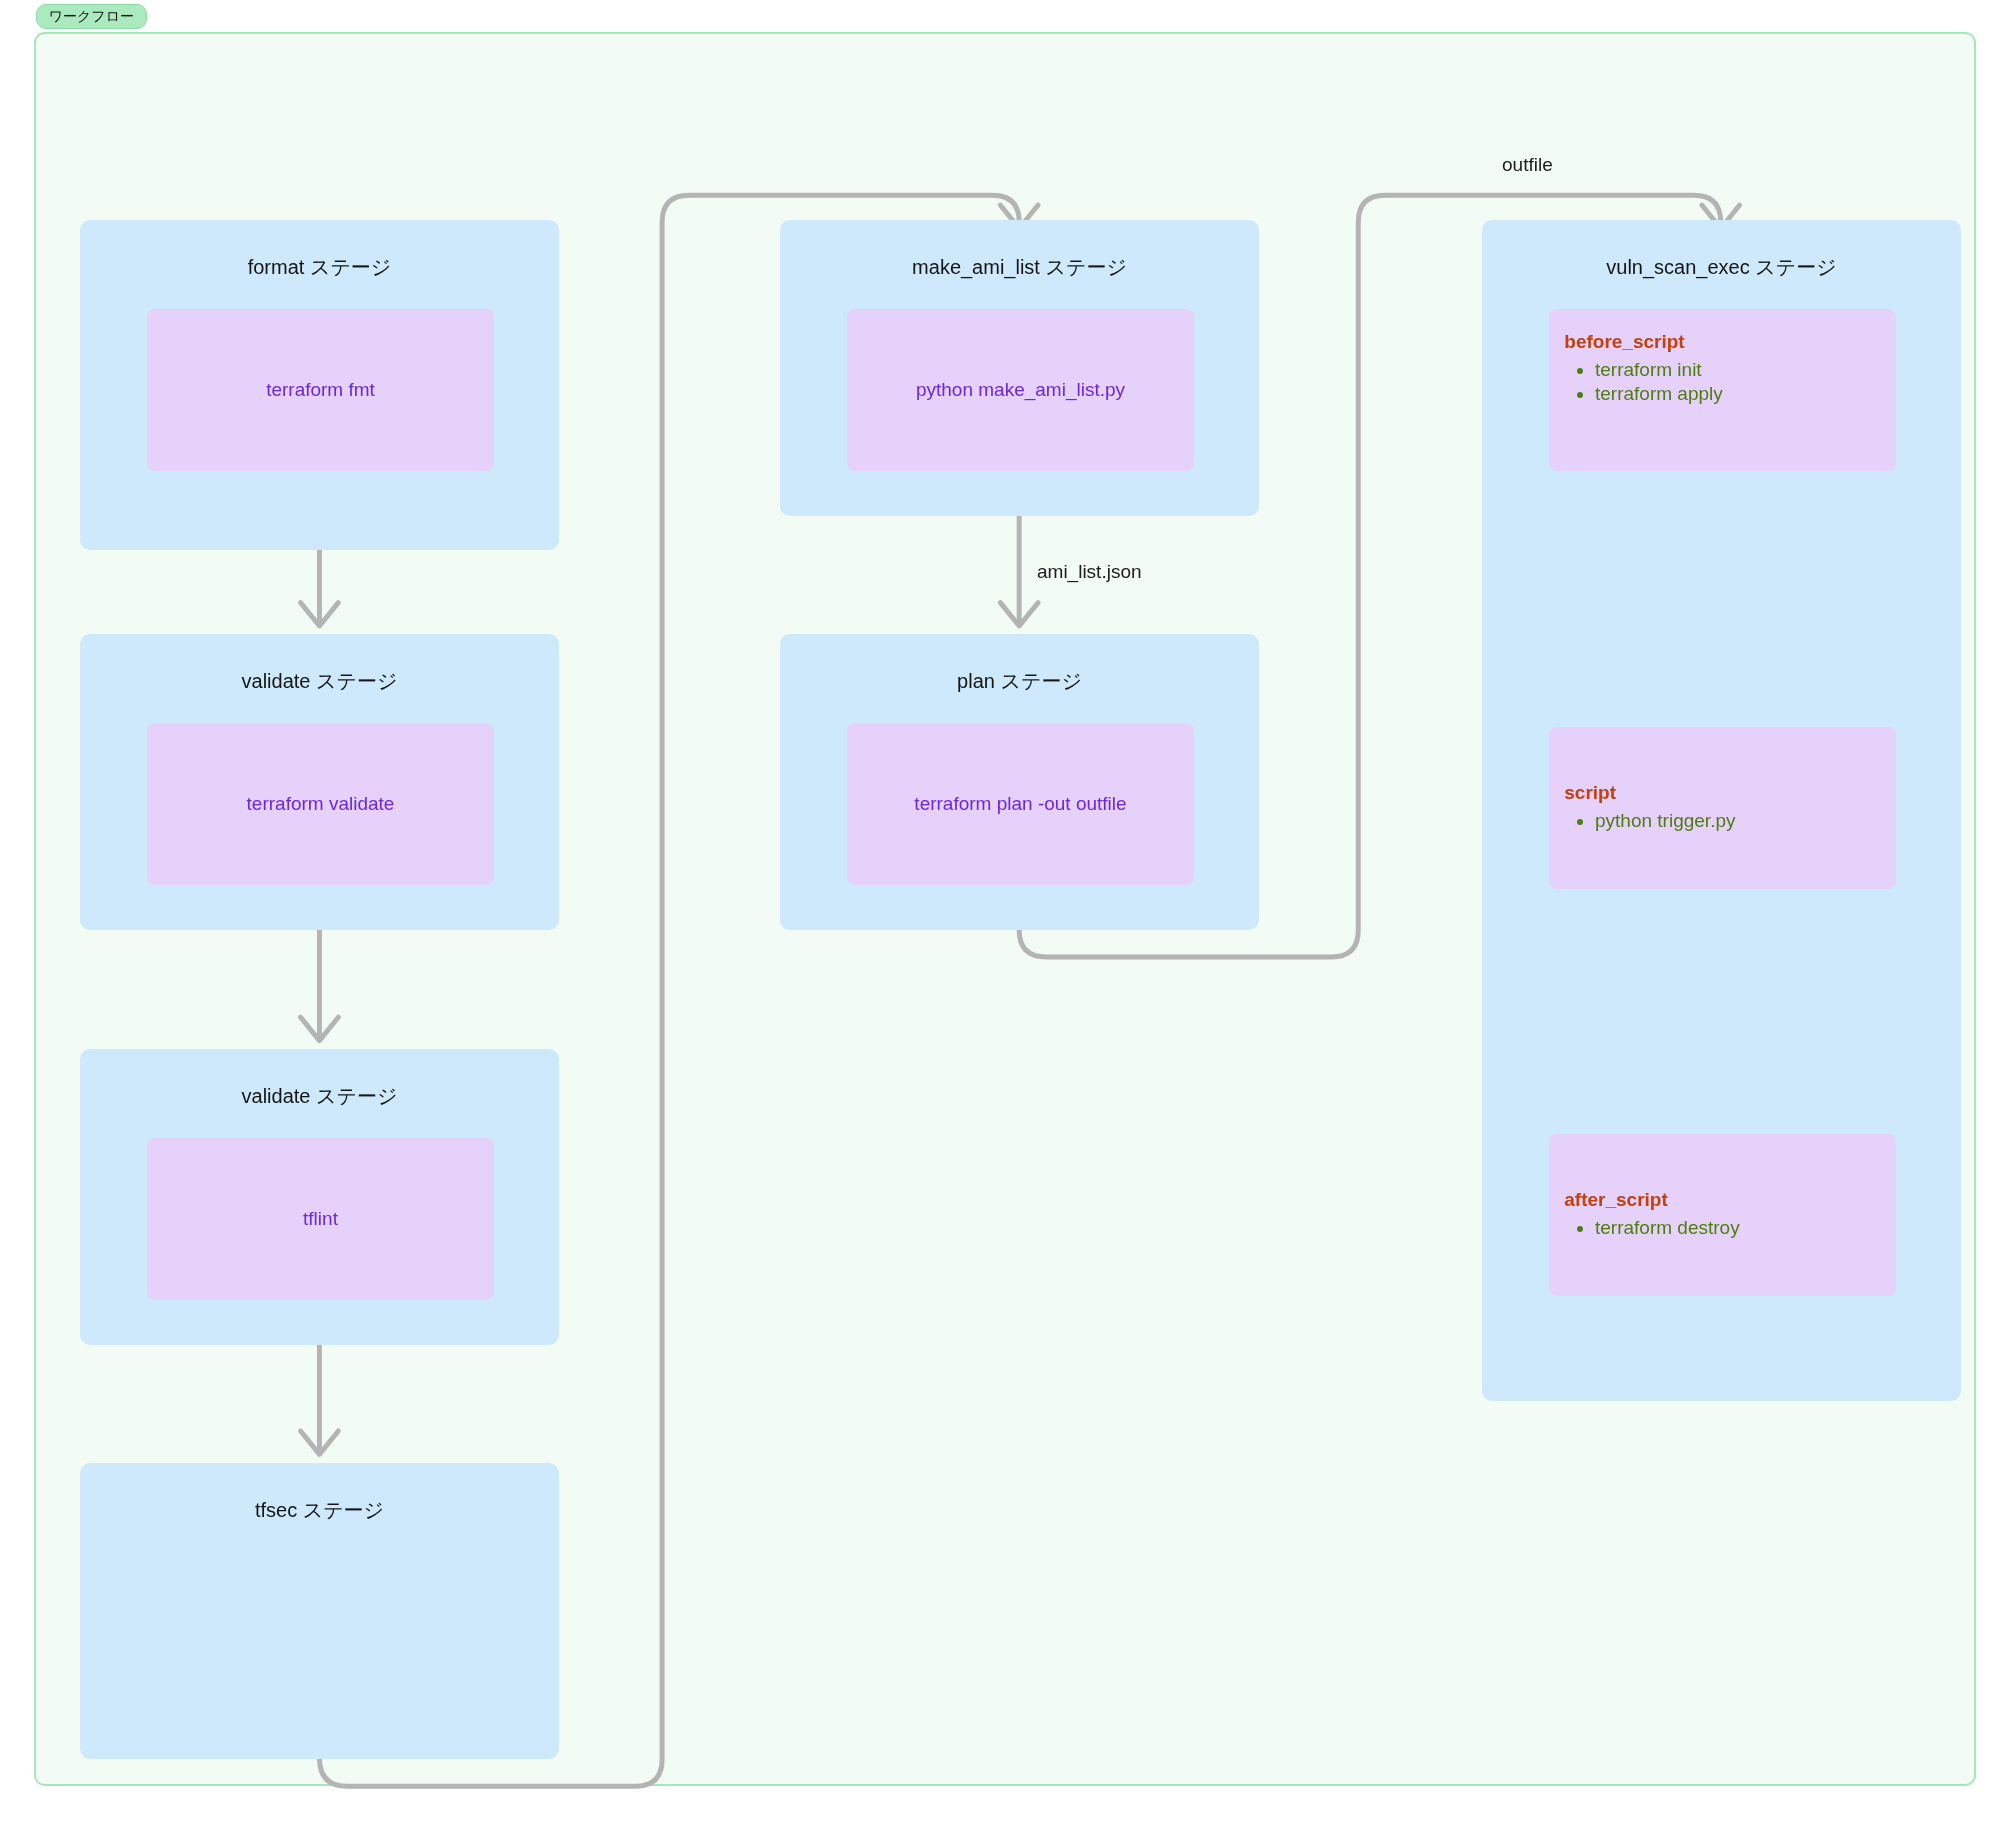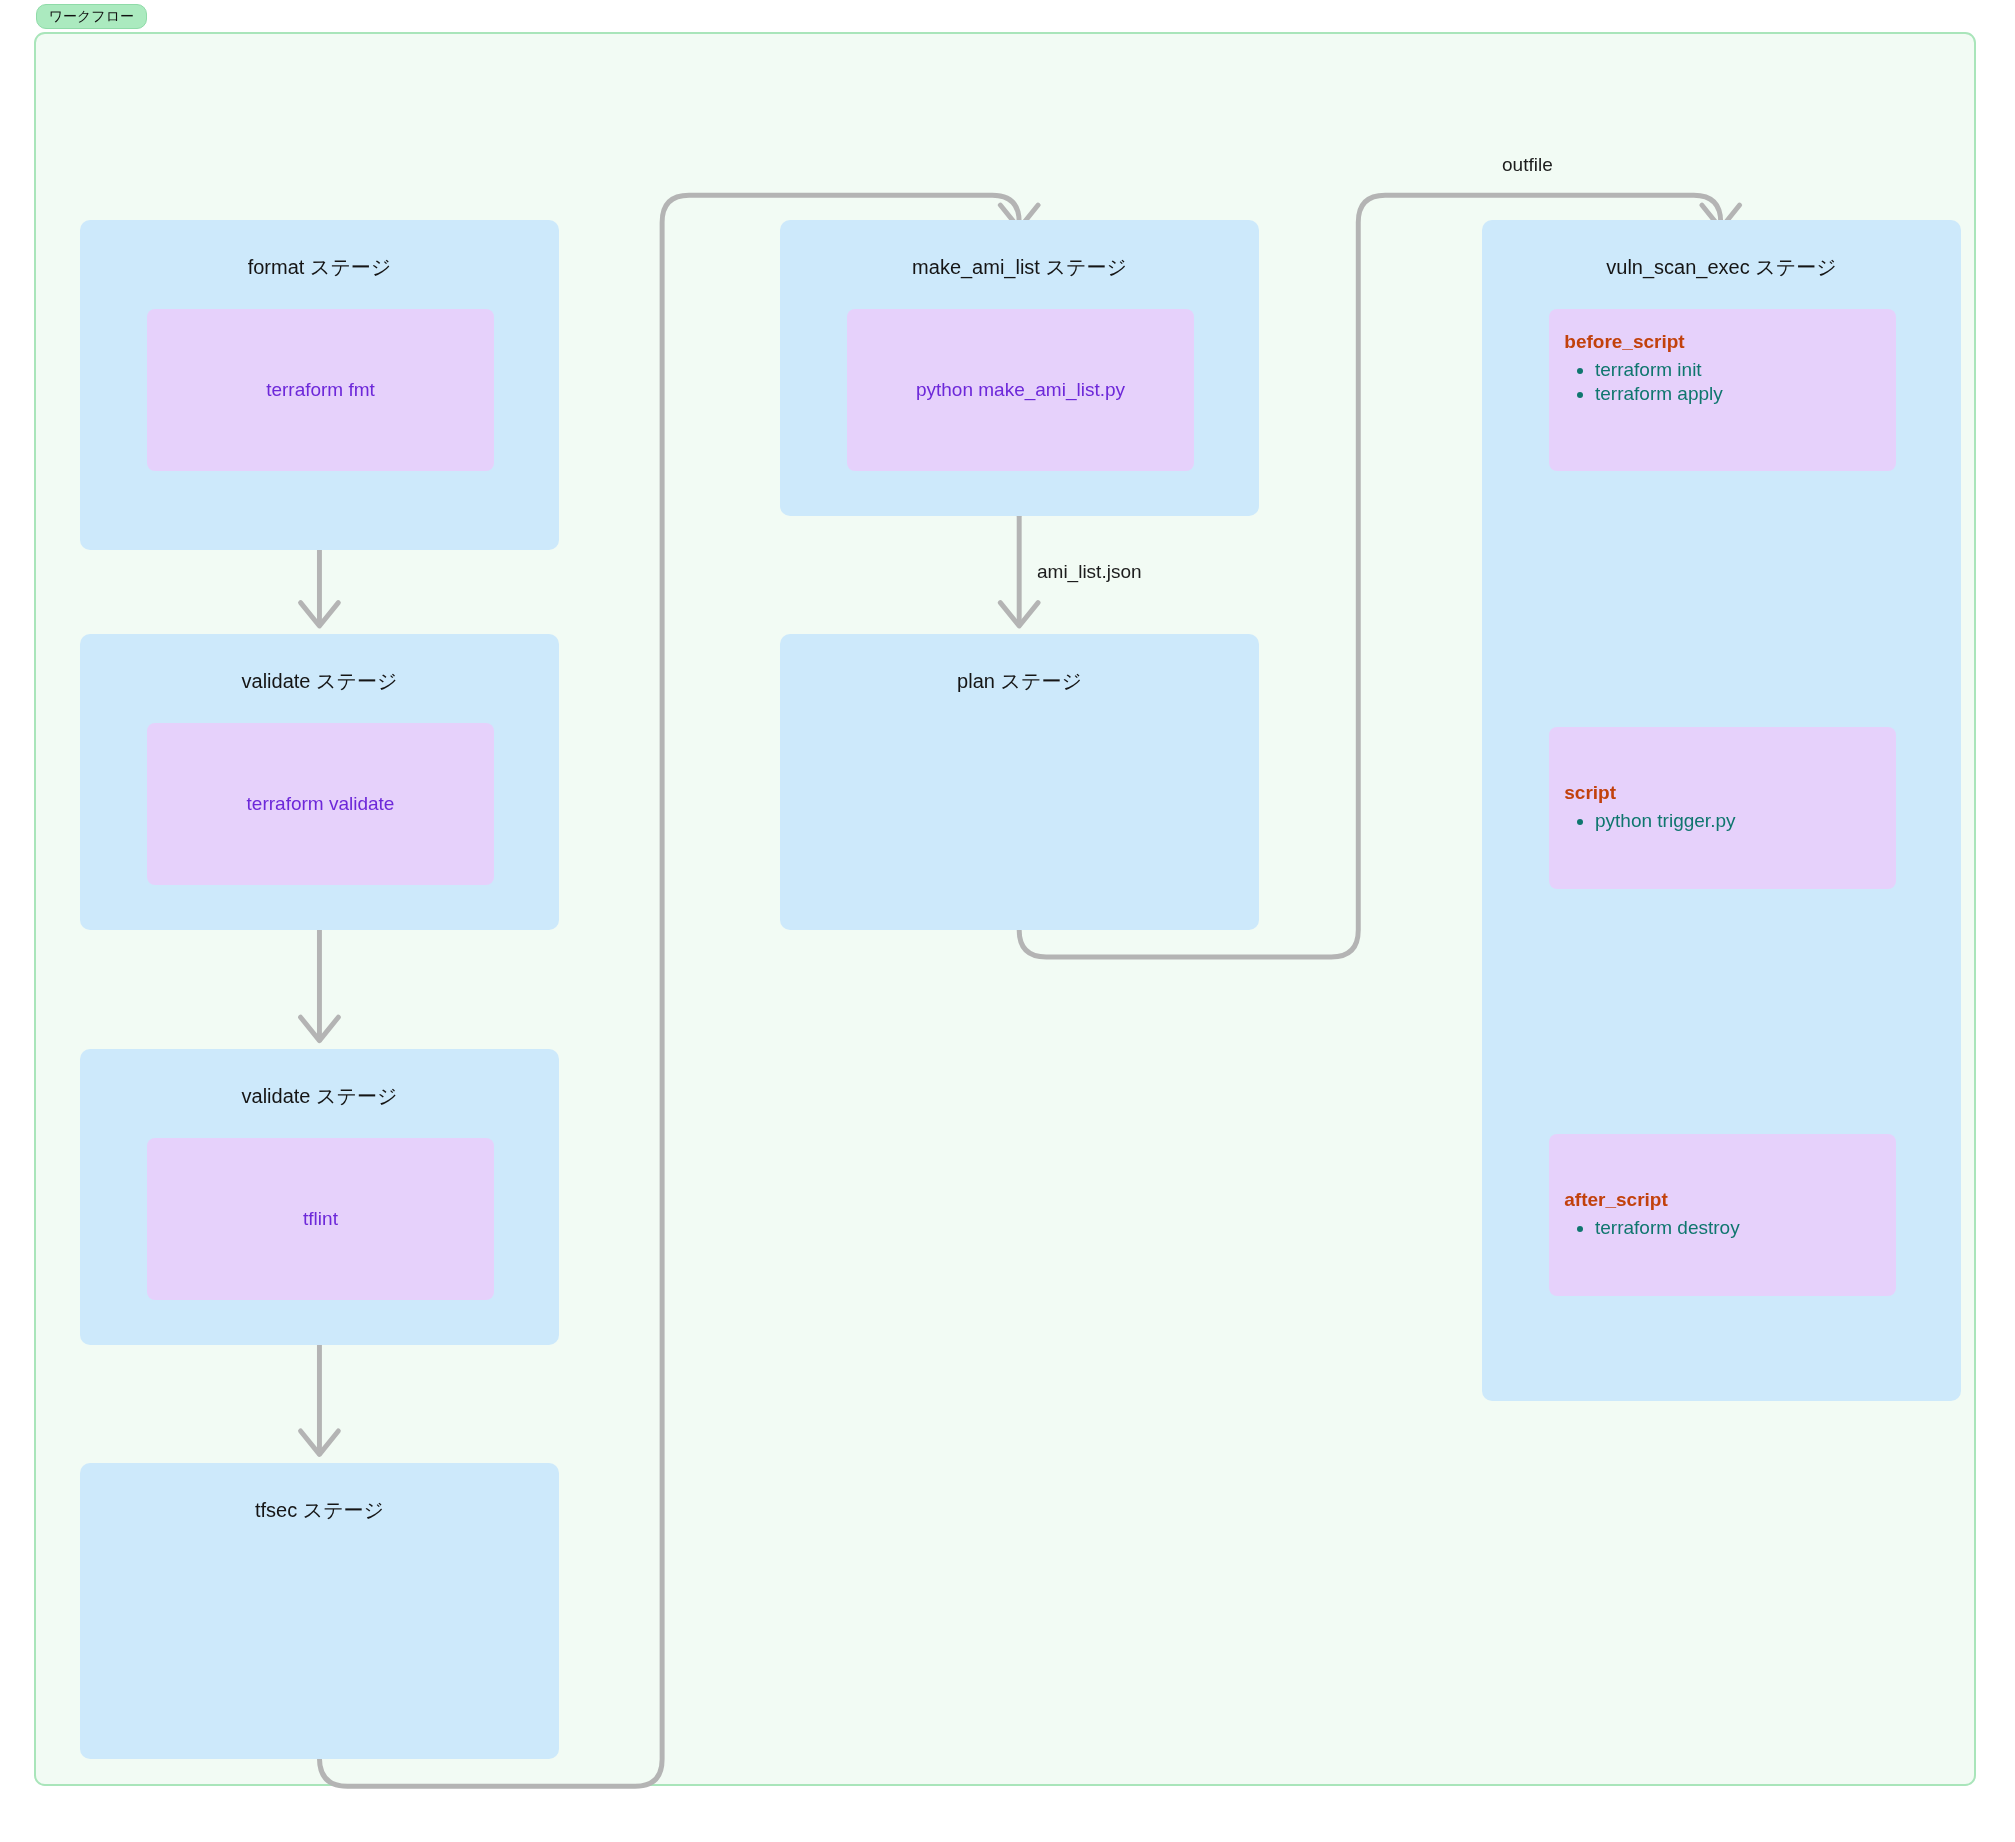--- a/index.html
+++ b/index.html
@@ -109,21 +109,21 @@
   }
   .job-block ul {
     position: absolute;
     left: 27px;
     margin: 0;
     padding: 0 0 0 19px;
     list-style: disc;
   }
   .job-block ul li {
     font-size: 19px;
-    color: #0f766e;
+    color: #4d7c0f;
     line-height: 1.24;
     white-space: nowrap;
   }
 </style>
 </head>
 <body>
 
 <div id="workflow-frame"></div>
 <div id="workflow-badge">ワークフロー</div>
 
@@ -209,20 +209,23 @@
 
 <div class="stage" style="left:780px; top:220px; width:479px; height:296px;">
   <div class="stage-title" style="top:34px;">make_ami_list ステージ</div>
   <div class="job job-center" style="left:67px; top:89px; width:347px; height:162px;">
     <span>python make_ami_list.py</span>
   </div>
 </div>
 
 <div class="stage" style="left:780px; top:634px; width:479px; height:296px;">
   <div class="stage-title" style="top:34px;">plan ステージ</div>
+  <div class="job job-center" style="left:67px; top:89px; width:347px; height:162px;">
+    <span>terraform plan -out outfile</span>
+  </div>
 </div>
 
 <div class="stage" style="left:1482px; top:220px; width:479px; height:1181px;">
   <div class="stage-title" style="top:34px;">vuln_scan_exec ステージ</div>
 
   <div class="job job-block" style="left:67px; top:89px; width:347px; height:162px;">
     <div class="job-head" style="top:21.6px;">before_script</div>
     <ul style="top:49px;">
       <li>terraform init</li>
       <li>terraform apply</li>

